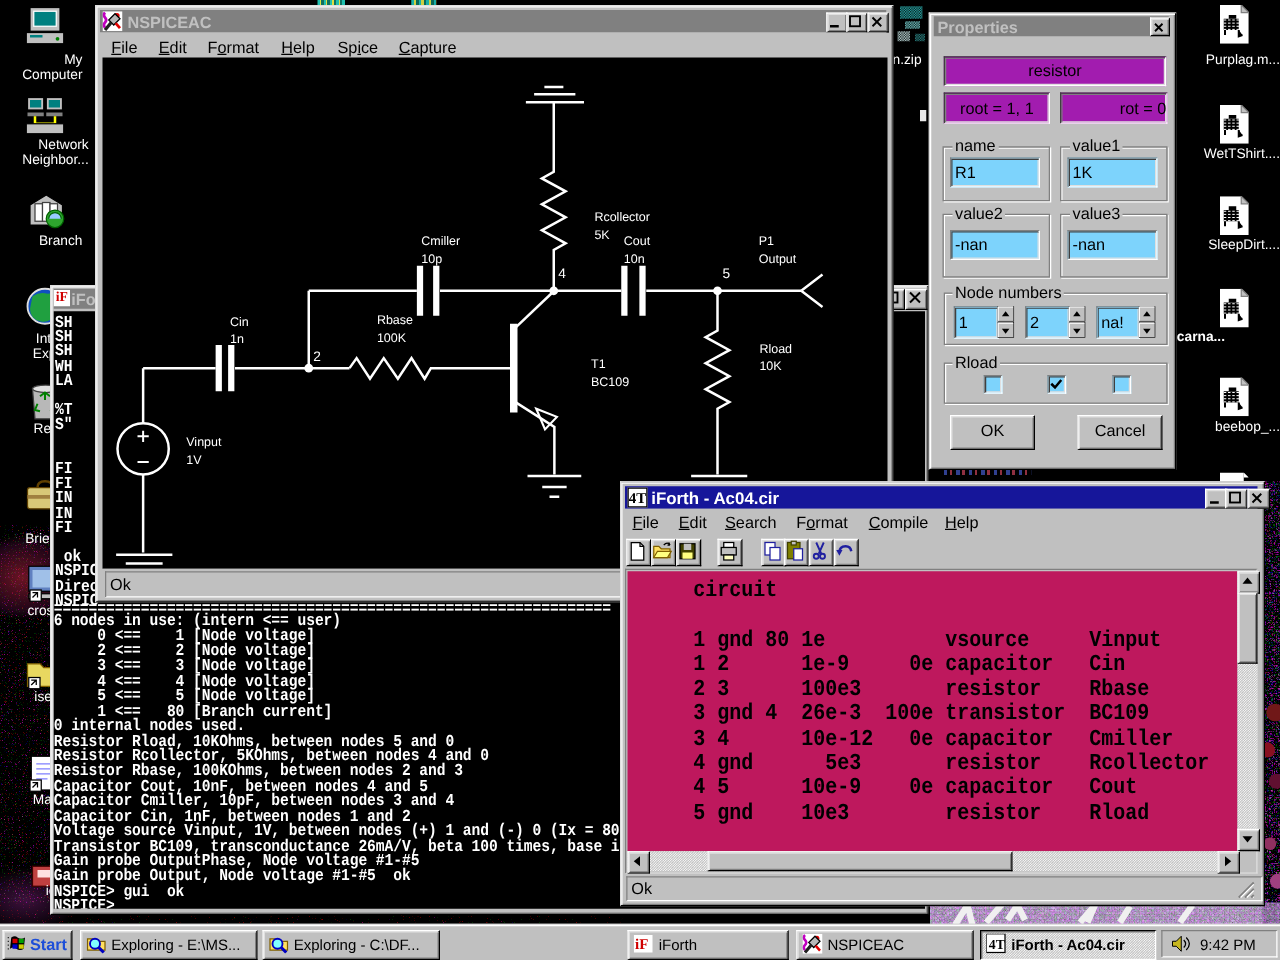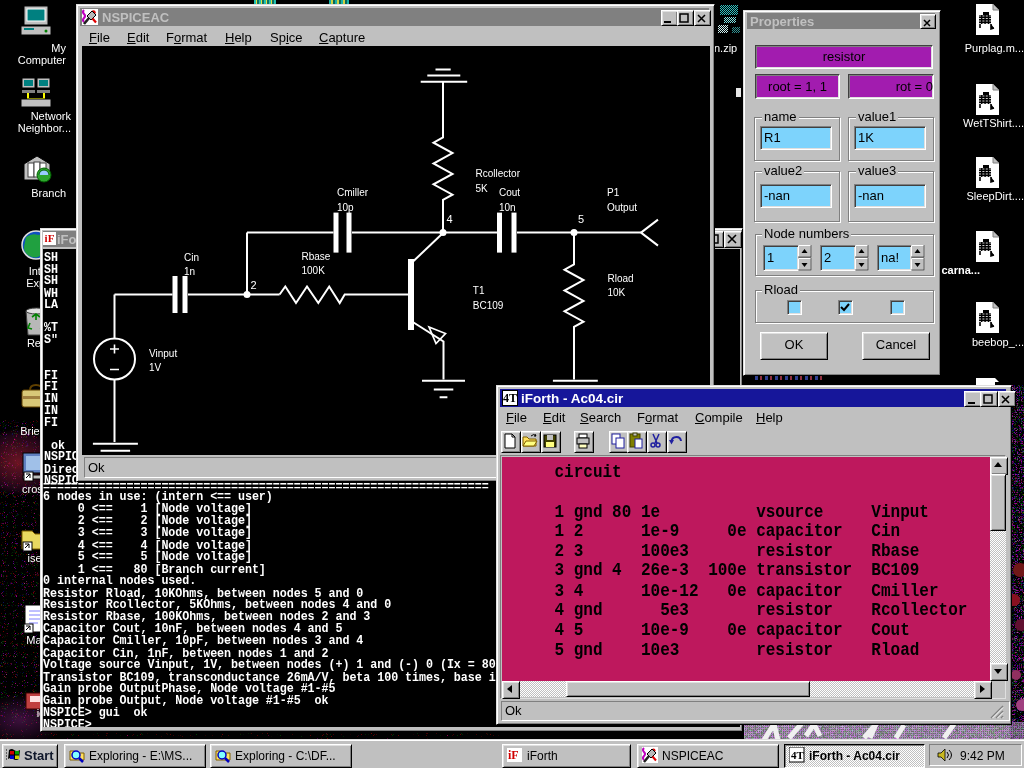--- a/index.html
+++ b/index.html
@@ -521,21 +521,21 @@
 <div class="a" style="left:0;top:739px;width:1024px;height:29px;background:#c0c0c0;border-top:1px solid #dfdfdf;box-shadow:inset 0 1px 0 #fff;box-sizing:border-box;z-index:50;">
  <div class="btn" style="left:2px;top:4px;width:54px;height:22px;">
   <svg class="a" style="left:3px;top:2px;" width="16" height="15" viewBox="0 0 16 15">
    <path d="M0,3 h2 M0,6 h2 M0,9 h2 M0,12 h2" stroke="#000" stroke-dasharray="1 1"></path>
    <path d="M3,3 q3,-2 5,0 q3,2 6,0 l-1,9 q-3,2 -6,0 q-2,-2 -5,0 Z" fill="#000"></path>
    <rect x="4" y="4" width="4" height="3.5" fill="#d00000"></rect>
         <rect x="9" y="4" width="4" height="3.5" fill="#00a000"></rect>
    <rect x="4" y="8.5" width="4" height="3.5" fill="#0000d0"></rect>
         <rect x="9" y="8.5" width="4" height="3.5" fill="#d0d000"></rect>
   </svg>
-  <span class="a" style="left:21px;top:3px;font:bold 13px 'Liberation Sans';color:#0f172a;">Start</span>
+  <span class="a" style="left:21px;top:3px;font:bold 13px 'Liberation Sans';color:#1d4ed8;">Start</span>
  </div>
  <div class="btn tbt" style="left:64px;top:4px;width:140px;height:22px;">
       <svg class="tbi" width="16" height="16" viewBox="0 0 16 16">
         <path d="M1,13 V4 h4 l2,2 h8 v7 Z" fill="#ffe060" stroke="#806000"></path>
         <circle cx="7" cy="8" r="4" fill="#80ffff" stroke="#0000c0" stroke-width="1.5"></circle>
         <path d="M10,11 l4,4" stroke="#0000c0" stroke-width="2.5"></path>
       </svg>
       <span>Exploring - E:\MS...</span>
     </div>
  <div class="btn tbt" style="left:210px;top:4px;width:140px;height:22px;">

